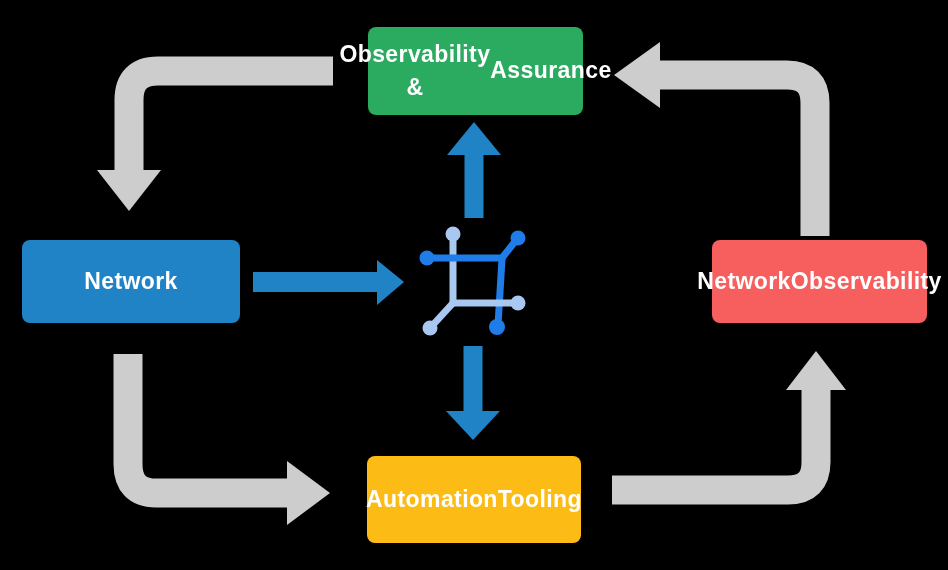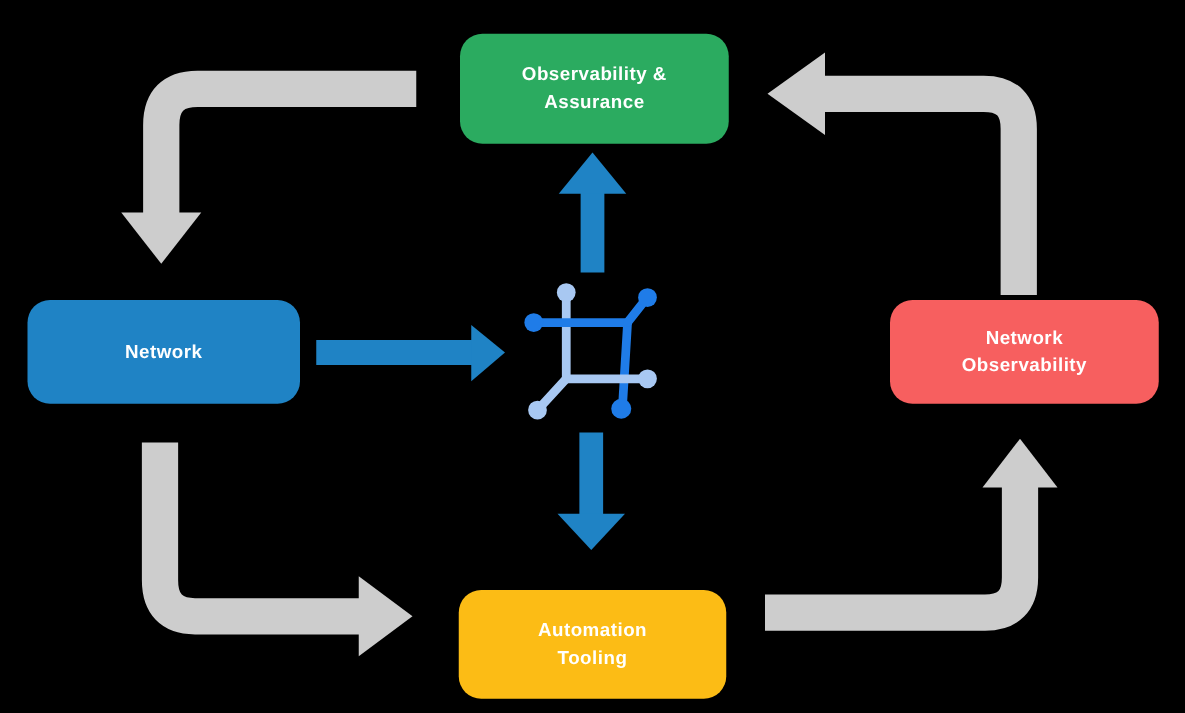--- a/index.html
+++ b/index.html
@@ -15,36 +15,35 @@
     overflow: hidden;
     font-family: "Liberation Sans", "DejaVu Sans", sans-serif;
   }
   .layer {
     position: absolute;
     left: 0;
     top: 0;
   }
   .node {
     position: absolute;
-    border-radius: 18px;
+    border-radius: 8px;
     color: #ffffff;
     display: flex;
-    flex-direction: column;
     align-items: center;
     justify-content: center;
     text-align: center;
-    font-size: 15px;
+    font-size: 23px;
     font-weight: 700;
     letter-spacing: 0.4px;
     line-height: 1.45;
   }
   .node-observability { left: 368px; top: 27px;  width: 215px; height: 88px; background: #2bab60; }
   .node-operations    { left: 22px;  top: 240px; width: 218px; height: 83px; background: #1f83c5; }
   .node-infrastructure{ left: 712px; top: 240px; width: 215px; height: 83px; background: #f75f5f; }
-  .node-automation    { left: 367px; top: 472px; width: 214px; height: 87px; background: #fcbc15; }
+  .node-automation    { left: 367px; top: 456px; width: 214px; height: 87px; background: #fcbc15; }
   .center-icon {
     position: absolute;
     left: 415px;
     top: 225px;
   }
 </style>
 </head>
 <body>
 
 <div class="canvas">

